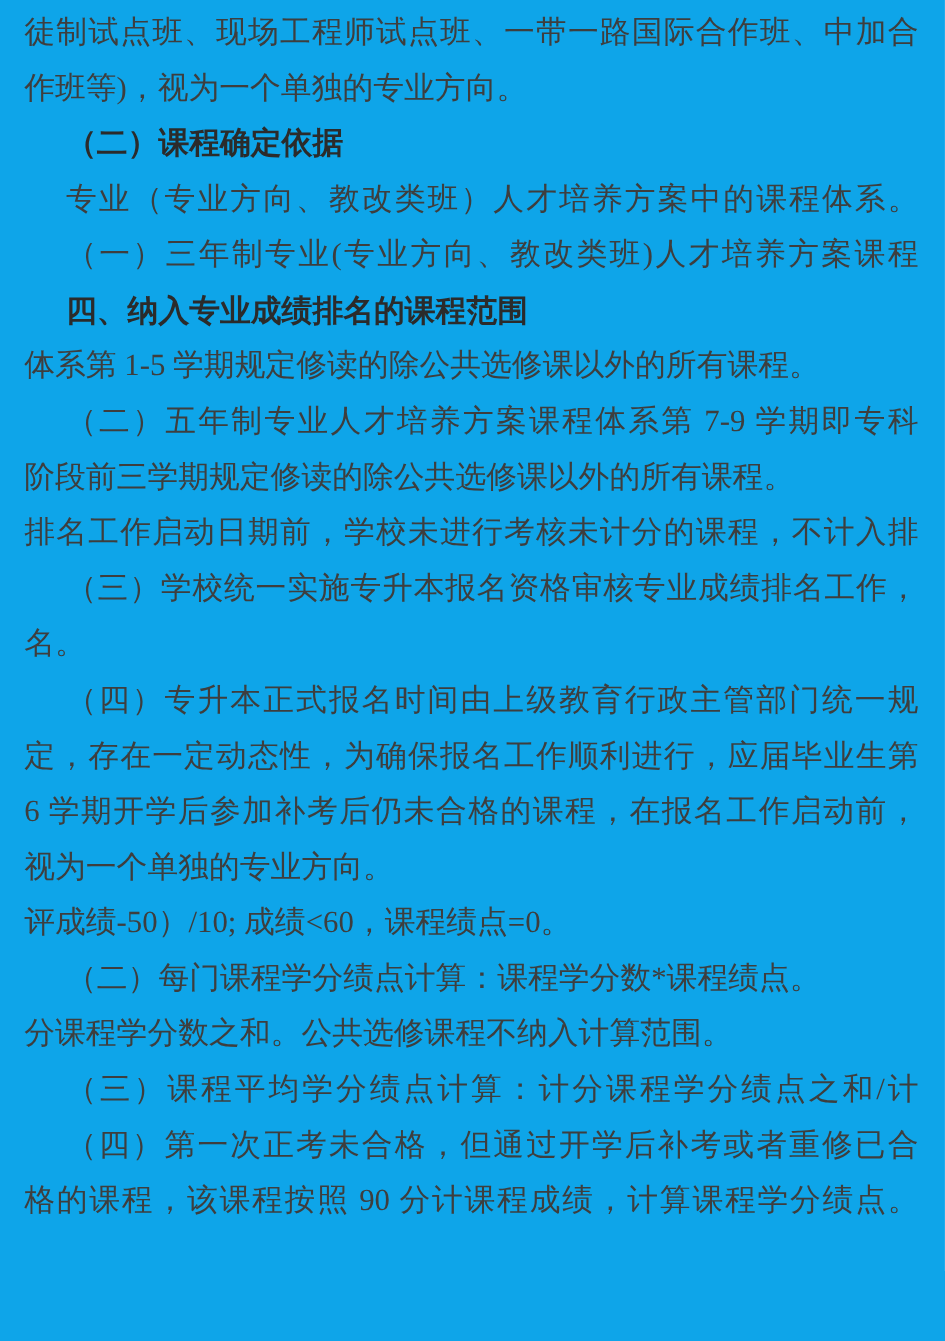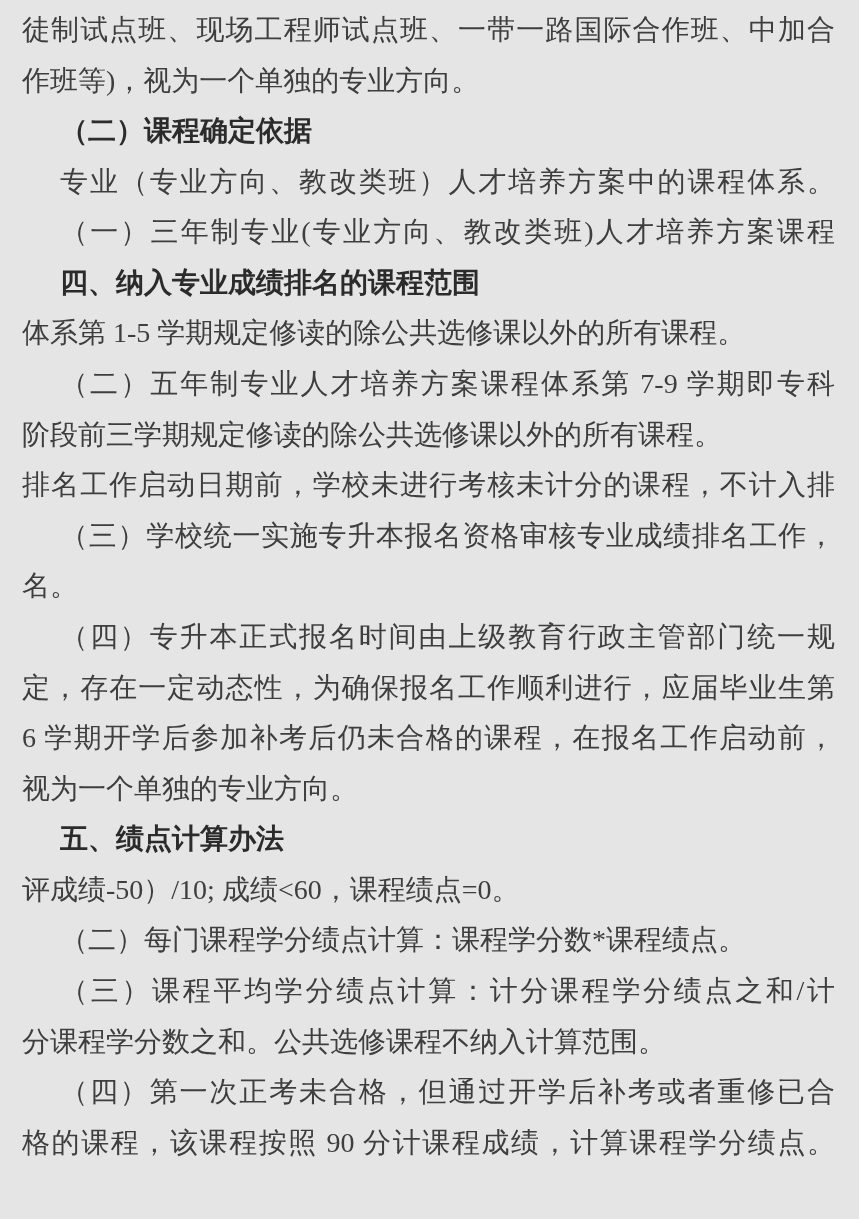--- a/index.html
+++ b/index.html
@@ -41,37 +41,36 @@
     font-weight: 700;
   }
   
   .h2 {
     font-weight: 700;
   }
 </style>
 </head>
 <body>
 
-<div class="page" style="background: #e5e5e5; color: rgb(62, 62, 62);">
+<div class="page" style="background: #0ea5e9; color: rgb(62, 62, 62);">
   <div class="line fill">徒制试点班、现场工程师试点班、一带一路国际合作班、中加合</div>
   <div class="line">作班等)，视为一个单独的专业方向。</div>
   <div class="line h2 indent" style="color: rgb(43, 43, 43);">（二）课程确定依据</div>
   <div class="line indent fill">专业（专业方向、教改类班）人才培养方案中的课程体系。</div>
   <div class="line indent fill">（一）三年制专业(专业方向、教改类班)人才培养方案课程</div>
   <div class="line h1 indent" style="color: rgb(43, 43, 43);">四、纳入专业成绩排名的课程范围</div>
   <div class="line">体系第 1-5 学期规定修读的除公共选修课以外的所有课程。</div>
   <div class="line indent fill">（二）五年制专业人才培养方案课程体系第 7-9 学期即专科</div>
   <div class="line">阶段前三学期规定修读的除公共选修课以外的所有课程。</div>
   <div class="line fill">排名工作启动日期前，学校未进行考核未计分的课程，不计入排</div>
   <div class="line indent fill">（三）学校统一实施专升本报名资格审核专业成绩排名工作，</div>
   <div class="line">名。</div>
   <div class="line indent fill">（四）专升本正式报名时间由上级教育行政主管部门统一规</div>
   <div class="line fill">定，存在一定动态性，为确保报名工作顺利进行，应届毕业生第</div>
   <div class="line fill">6 学期开学后参加补考后仍未合格的课程，在报名工作启动前，</div>
   <div class="line">视为一个单独的专业方向。</div>
-  <div class="line h1 indent" style="color: rgb(43, 43, 43);">五、绩点计算办法</div>
   <div class="line">评成绩-50）/10; 成绩&lt;60，课程绩点=0。</div>
   <div class="line indent">（二）每门课程学分绩点计算：课程学分数*课程绩点。</div>
+  <div class="line">分课程学分数之和。公共选修课程不纳入计算范围。</div>
   <div class="line indent fill">（三）课程平均学分绩点计算：计分课程学分绩点之和/计</div>
-  <div class="line">分课程学分数之和。公共选修课程不纳入计算范围。</div>
   <div class="line indent fill">（四）第一次正考未合格，但通过开学后补考或者重修已合</div>
   <div class="line fill">格的课程，该课程按照 90 分计课程成绩，计算课程学分绩点。</div>
 </div>
 
 </body></html>

